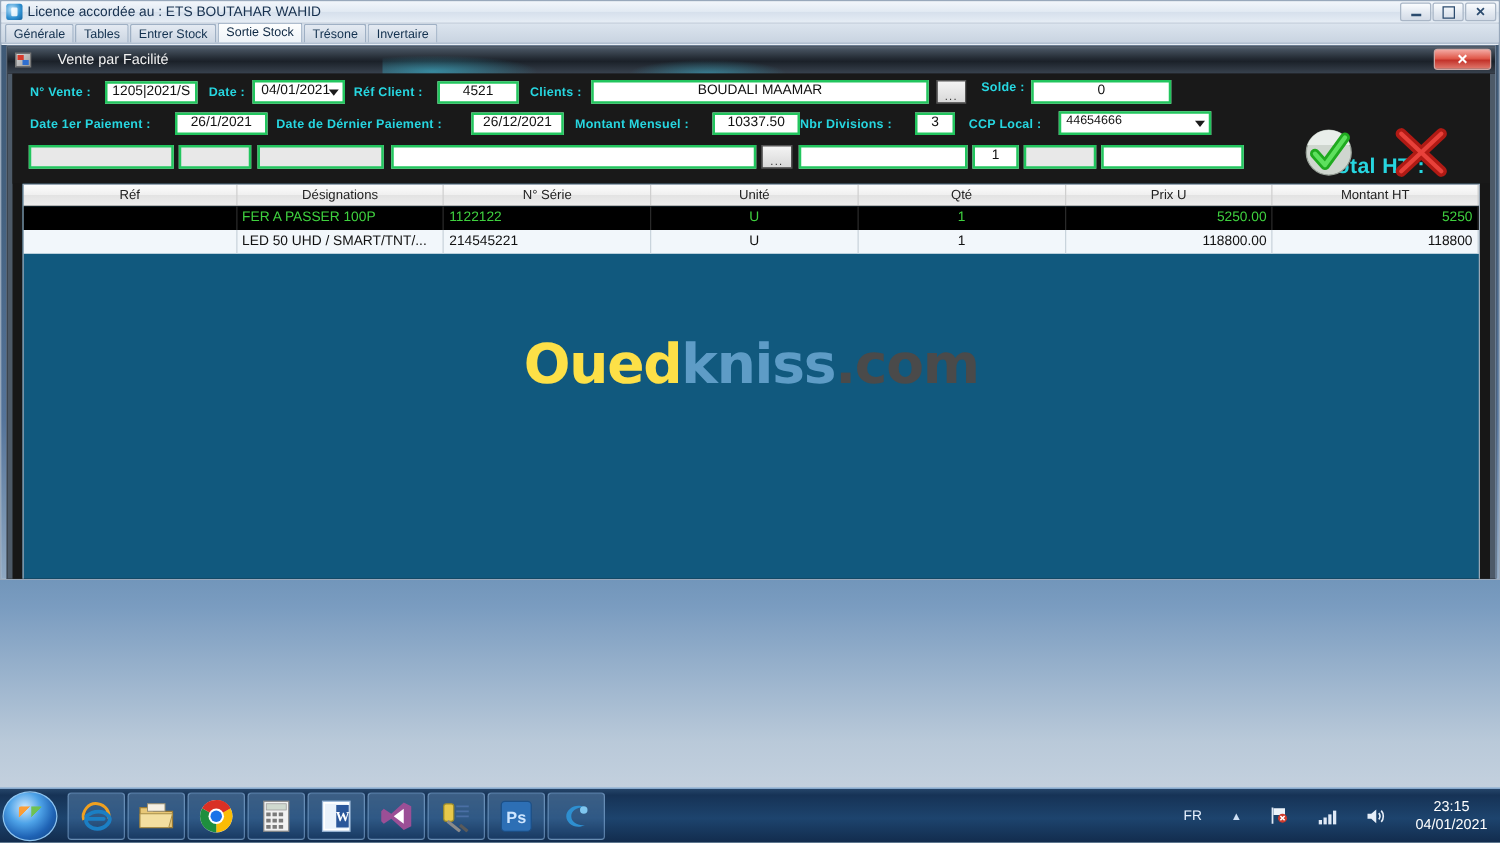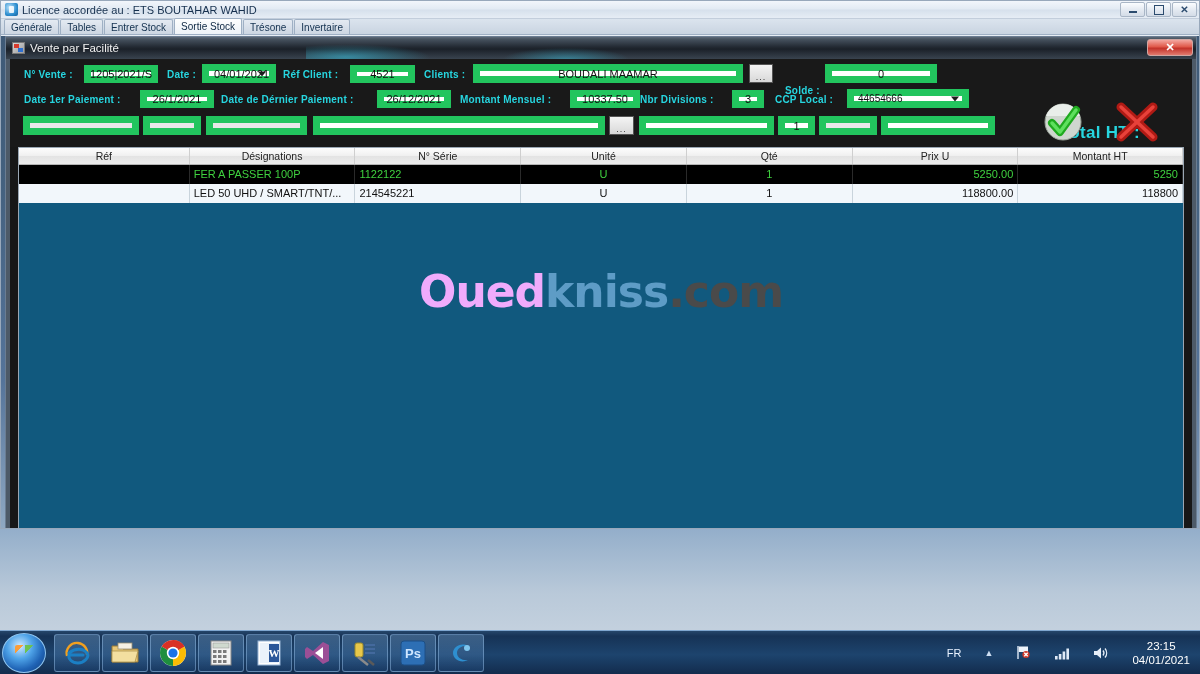--- a/index.html
+++ b/index.html
@@ -10,21 +10,21 @@
   body{
     background:
       radial-gradient(ellipse 520px 200px at 300px 120px, rgba(70,150,210,.30), rgba(70,150,210,0) 70%),
       radial-gradient(ellipse 420px 180px at 760px 90px, rgba(240,170,70,.22), rgba(240,170,70,0) 70%),
       radial-gradient(ellipse 300px 150px at 1050px 300px, rgba(90,170,220,.20), rgba(90,170,220,0) 70%),
       linear-gradient(180deg,#2a4a68 0%, #2f5576 22%, #42719a 50%, #7a9cc0 72%, #b9c9d9 88%, #cfd9e4 100%);
   }
 
   
   .app-window{
-    position:absolute; left:0; top:0; width:1200px; height:529px;
+    position:absolute; left:0; top:0; width:1200px; height:464px;
     background:linear-gradient(180deg,#e8eef5 0%, #dfe7f0 100%);
     border:1px solid #98a8bb;
   }
   .title-bar{
     position:relative; height:18px;
     background:linear-gradient(180deg,#f2f6fb 0%, #e2eaf3 48%, #d6e0ec 52%, #e6edf5 100%);
     display:flex; align-items:center; padding-left:4px;
     border-bottom:1px solid #c3cedc;
   }
   .title-icon{
@@ -73,21 +73,21 @@
 
   
   .child-win{
     position:absolute; left:4px; top:0px; width:1192px; height:562px;
     border:1px solid #6b7d92;
     background:#121212;
   }
   .child-title{
     height:22px; position:relative;
     background:linear-gradient(180deg,#5e6a78 0%, #46525f 10%, #232a33 45%, #1b2129 55%, #39434f 100%);
-    display:flex; align-items:center; padding-left:6px; overflow:hidden;
+    display:flex; align-items:center; padding-left:6px; overflow:hidden;gap:16px;
   }
   .child-title:before{
     content:""; position:absolute; left:300px; top:0; width:420px; height:22px;
     background:radial-gradient(ellipse 120px 18px at 40px 20px, rgba(60,200,230,.55), transparent 70%),
                radial-gradient(ellipse 90px 16px at 260px 22px, rgba(60,200,230,.45), transparent 70%);
     pointer-events:none;
   }
   .child-icon{
     width:13px;height:12px;margin-right:5px;flex:0 0 auto;position:relative;
     background:linear-gradient(135deg,#d8d8d8,#9b9b9b);
@@ -116,22 +116,22 @@
     border-bottom:4px solid #4d5a68;
   }
 
   
   .hdr{ position:relative; height:88px; background:#191919; }
   .lbl{
     position:absolute; font-size:10px; font-weight:bold; color:#27d6e0;
     white-space:nowrap; letter-spacing:.2px;
   }
   .fld{
-    position:absolute; background:#fff; border:7px solid #22c55e;
-    font-size:11px; color:#111; display:flex; align-items:center;
+    position:absolute; background:#fff; border:2px solid #22c55e;
+    font-size:11px; color:#111; display:flex; align-items:flex-start;
     justify-content:center; font-family:"Liberation Sans",sans-serif;
   }
   .fld.left{ justify-content:flex-start; padding-left:4px; }
   .fld.gray{ background:#e8e8e8; }
   .combo-arrow{
     position:absolute; right:3px; top:50%; transform:translateY(-50%);
     width:0;height:0;border-left:4px solid transparent;border-right:4px solid transparent;
     border-top:5px solid #1b1b1b;
   }
   .dotsbtn{
@@ -173,21 +173,21 @@
   .grow.alt .gc{ color:#111; }
   .gc.c{ text-align:center; }
   .gc.r{ text-align:right; }
 
   .wm{
     position:absolute; left:0; right:0; top:118px; text-align:center;
     font-size:44px; font-weight:bold; letter-spacing:-1px;
     font-family:"DejaVu Sans", sans-serif;
     user-select:none; pointer-events:none;
   }
-  .wm .o{ color:#f0abfc; }
+  .wm .o{ color:#fde047; }
   .wm .k{ color:#5e9cc6; }
   .wm .c{ color:#4a4a4a; }
 
   
   .foot{
     position:absolute; left:8px; right:8px; bottom:4px; height:50px;
     background:#171717;
   }
   .foot-lbl{
     position:absolute; left:14px; top:10px; font-size:11.5px; font-weight:bold;
@@ -309,21 +309,21 @@
           <div class="fld" style="left:340px; top:6px; width:65px; height:18px;">
             <span>4521</span>
           </div>
 
           <span class="lbl" style="left:414px; top:10px;">Clients :</span>
           <div class="fld" style="left:463px; top:5px; width:270px; height:19px;">
             <span>BOUDALI MAAMAR</span>
           </div>
           <div class="dotsbtn" style="left:739px; top:5px; width:24px; height:19px;">...</div>
 
-          <span class="lbl" style="left:775px; top:26px;">Solde :</span>
+          <span class="lbl" style="left:775px; top:6px;">Solde :</span>
           <div class="fld" style="left:815px; top:5px; width:112px; height:19px;">
             <span>0</span>
           </div>
 
           <span class="lbl" style="left:14px; top:35px;">Date 1er Paiement :</span>
           <div class="fld" style="left:130px; top:31px; width:74px; height:18px;">
             <span>26/1/2021</span>
           </div>
 
           <span class="lbl" style="left:211px; top:35px;">Date de Dérnier Paiement :</span>

